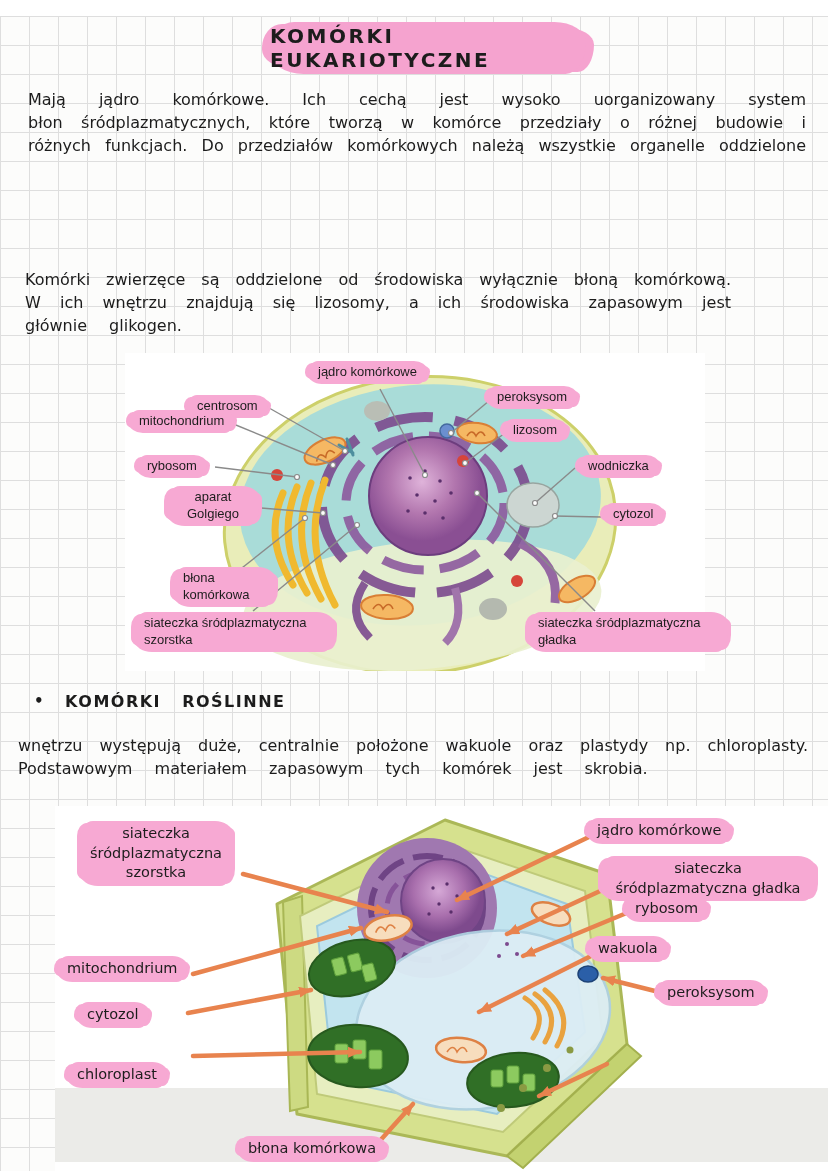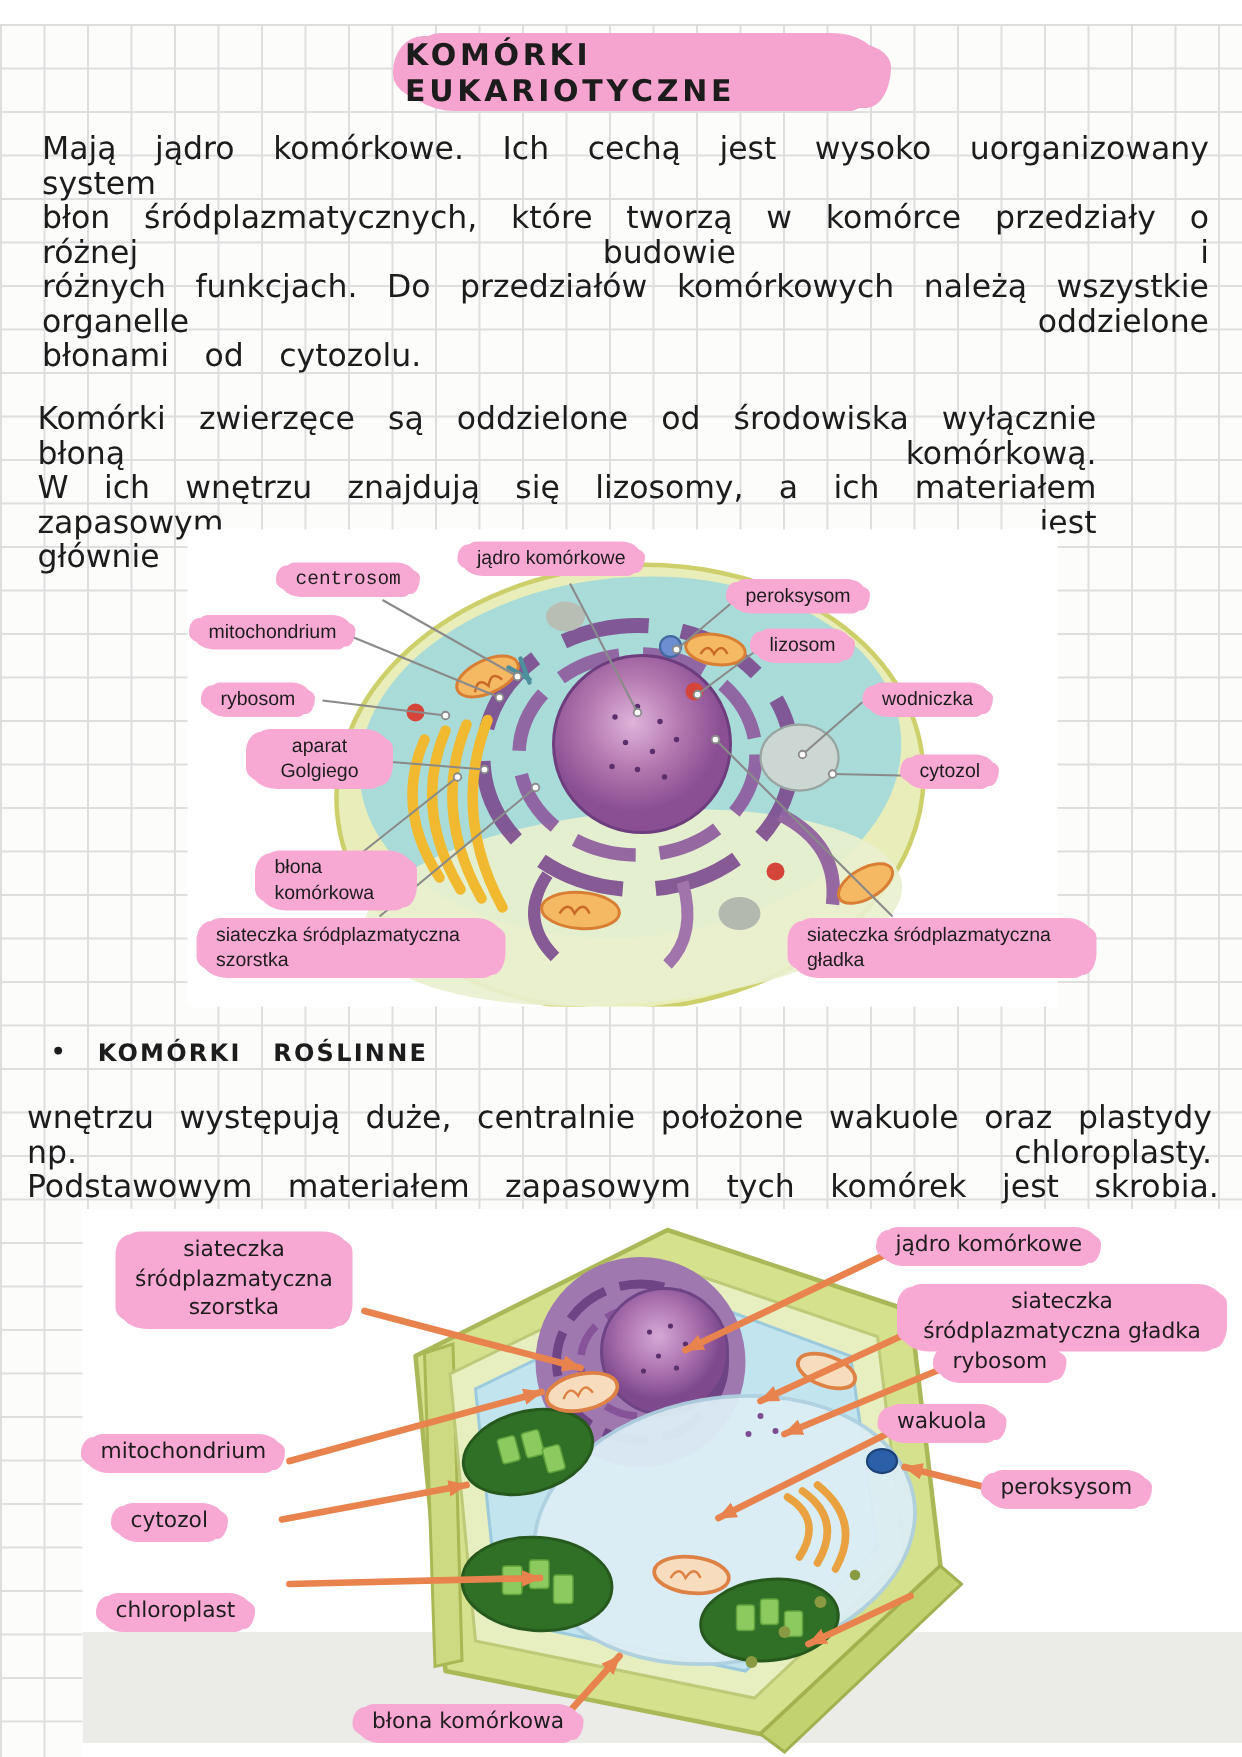--- a/index.html
+++ b/index.html
@@ -18,21 +18,21 @@
   
   .title-wrap {
     position:absolute; left:270px; top:6px; width:316px; height:52px;
     background:var(--highlight-pink,#f5a3cf);
     border-radius:26px 34px 22px 36px / 30px 22px 34px 24px;
     display:flex; align-items:center; justify-content:center;
     box-shadow:12px 2px 0 -4px var(--highlight-pink,#f5a3cf), -12px -2px 0 -4px var(--highlight-pink,#f5a3cf);
   }
   .title { font-size:20px; font-weight:bold; letter-spacing:2.5px; word-spacing:10px; }
   
-  .para { position:absolute; font-size:21px; }
+  .para { position:absolute; font-size:16px; }
   .line { line-height:23px; word-spacing:7px; white-space:nowrap; }
   .line.just { text-align:justify; text-align-last:justify; white-space:normal; }
   .line.wide { word-spacing:17px; }
   .intro { left:28px; top:72px; width:778px; }
   .animal-body { left:25px; top:252px; width:706px; }
   .plant-body { left:18px; top:718px; width:790px; }
   
   .section-heading { position:absolute; left:34px; font-size:16px; font-weight:600; letter-spacing:1.5px; word-spacing:14px; }
   .section-heading .bullet { display:inline-block; margin-right:20px; font-size:15px; transform:translateY(-1px); }
   
@@ -60,27 +60,26 @@
 <div class="page">
 
   <div class="title-wrap">
     <span class="title">KOMÓRKI EUKARIOTYCZNE</span>
   </div>
 
   <div class="para intro">
     <div class="line just">Mają jądro komórkowe. Ich cechą jest wysoko uorganizowany system</div>
     <div class="line just">błon śródplazmatycznych, które tworzą w komórce przedziały o różnej budowie i</div>
     <div class="line just">różnych funkcjach. Do przedziałów komórkowych należą wszystkie organelle oddzielone</div>
-    <div class="line wide">błonami od cytozolu.</div>
   </div>
 
 
   <div class="para animal-body">
     <div class="line just">Komórki zwierzęce są oddzielone od środowiska wyłącznie błoną komórkową.</div>
-    <div class="line just">W ich wnętrzu znajdują się lizosomy, a ich materiałem zapasowym jest</div>
+    <div class="line just">W ich wnętrzu znajdują się lizosomy, a ich środowiska zapasowym jest</div>
     <div class="line wide">głównie glikogen.</div>
   </div>
 
   <div class="diagram animal">
     <svg class="art" viewBox="0 0 580 318">
       <defs>
         <radialGradient id="nucA" cx="45%" cy="38%">
           <stop offset="0%" stop-color="#dfb3da"></stop>
           <stop offset="55%" stop-color="#b276ae"></stop>
           <stop offset="100%" stop-color="#8a4f93"></stop>
@@ -166,21 +165,21 @@
           <circle class="leader-dot" cx="340" cy="110" r="2.5"></circle>
         <path class="leader" d="M450,115 L410,150"></path>
           <circle class="leader-dot" cx="410" cy="150" r="2.5"></circle>
         <path class="leader" d="M476,164 L430,163"></path>
           <circle class="leader-dot" cx="430" cy="163" r="2.5"></circle>
         <path class="leader" d="M470,258 L352,140"></path>
           <circle class="leader-dot" cx="352" cy="140" r="2.5"></circle>
       </g>
     </svg>
     <div class="bubble" style="left:183px; top:8px;">jądro komórkowe</div>
-    <div class="bubble" style="left:62px; top:22px;font-family:Liberation Mono, monospace;">centrosom</div>
+    <div class="bubble" style="left:62px; top:42px;">centrosom</div>
     <div class="bubble" style="left:4px; top:57px;">mitochondrium</div>
     <div class="bubble" style="left:362px; top:33px;">peroksysom</div>
     <div class="bubble" style="left:378px; top:66px;">lizosom</div>
     <div class="bubble" style="left:12px; top:102px;">rybosom</div>
     <div class="bubble" style="left:453px; top:102px;">wodniczka</div>
     <div class="bubble center" style="left:42px; top:133px; width:92px;">aparat Golgiego</div>
     <div class="bubble" style="left:478px; top:150px;">cytozol</div>
     <div class="bubble" style="left:48px; top:214px; width:102px;">błona komórkowa</div>
     <div class="bubble" style="left:9px; top:259px; width:200px;">siateczka śródplazmatyczna szorstka</div>
     <div class="bubble" style="left:403px; top:259px; width:200px;">siateczka śródplazmatyczna gładka</div>

